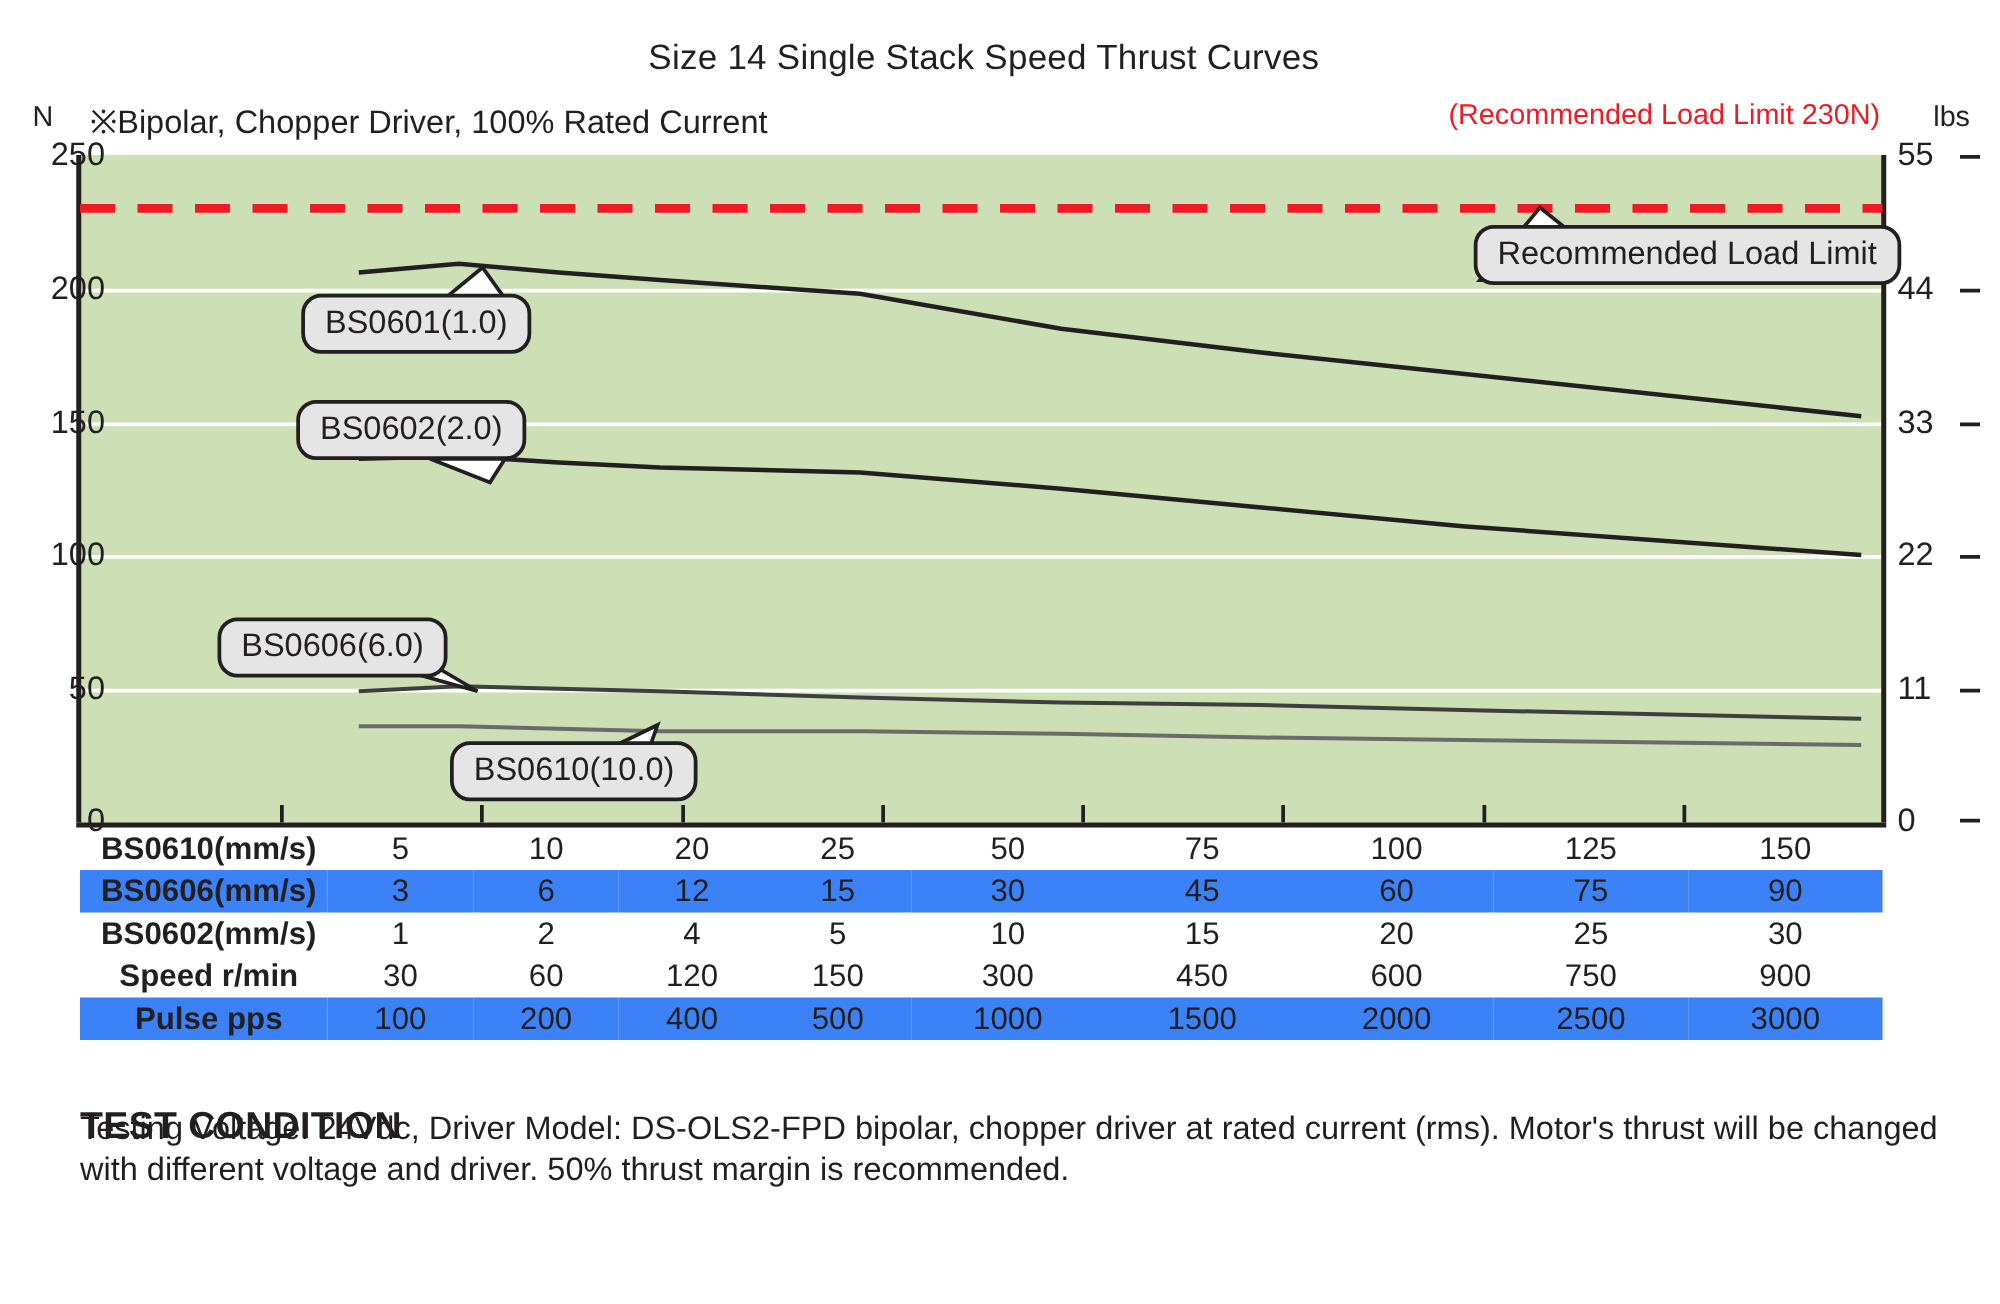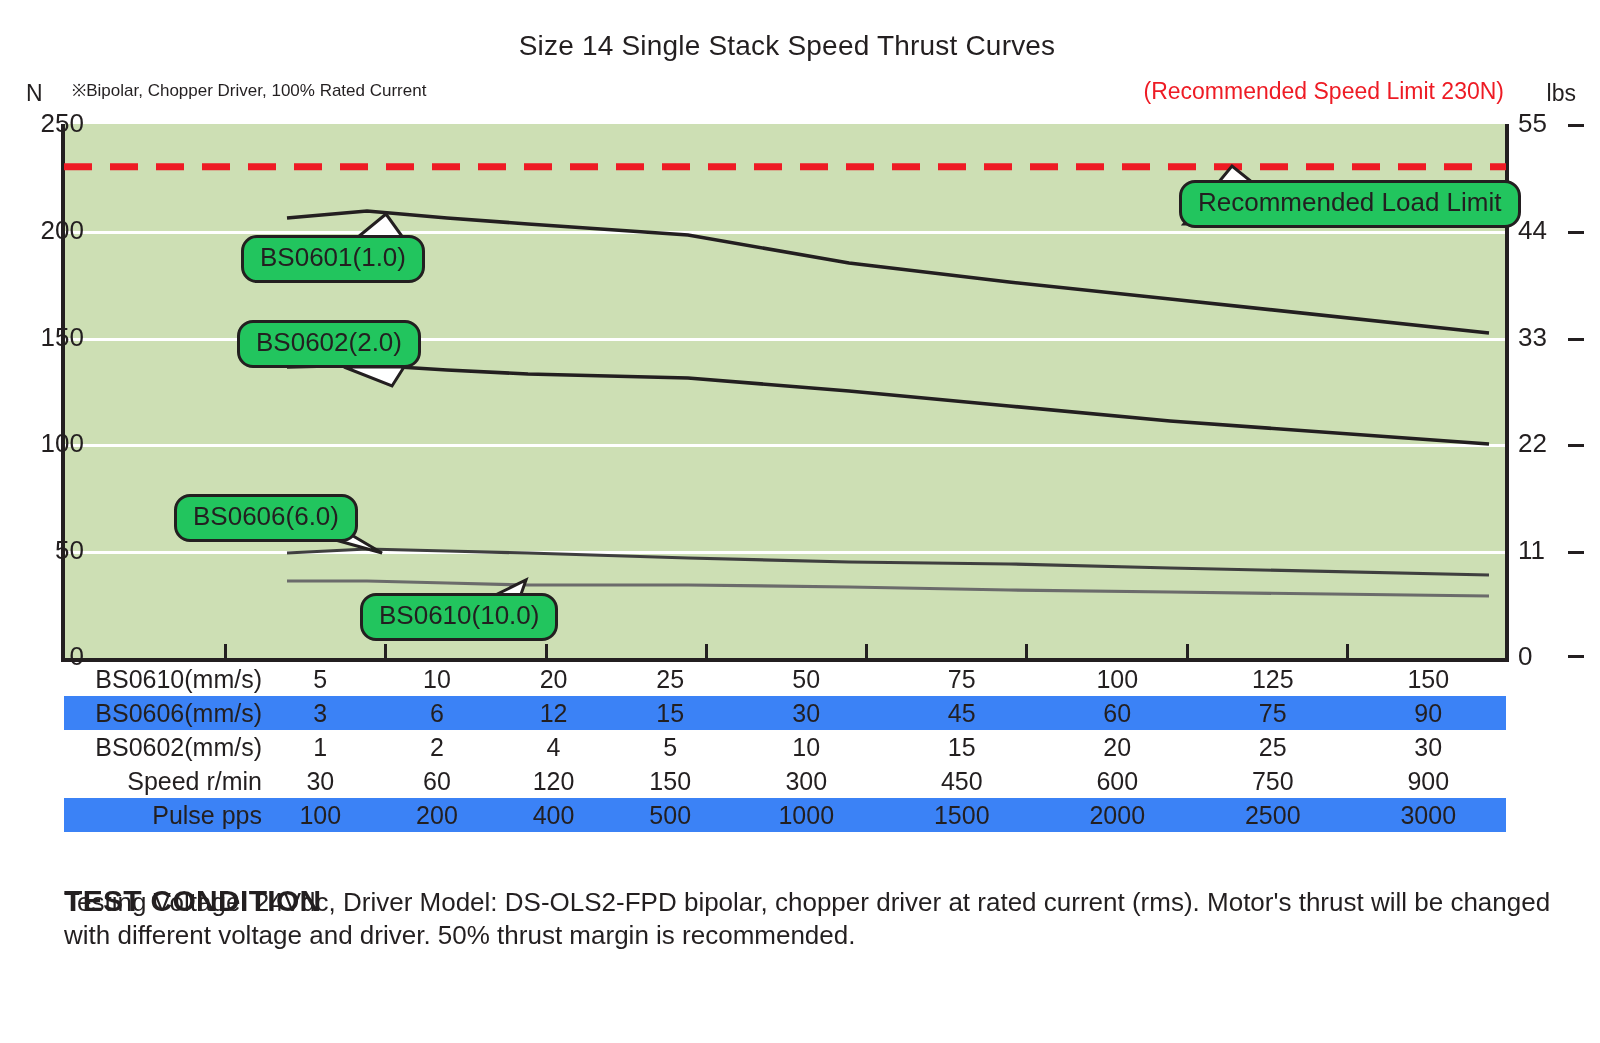--- a/index.html
+++ b/index.html
@@ -12,21 +12,21 @@
     position:relative;
   }
   #page{position:relative;width:1600px;height:1043px;}
 
   
   .chart-title{
     position:absolute;left:0;top:30px;width:1574px;text-align:center;
     font-size:28px;font-weight:400;letter-spacing:.2px;color:#231f20;
   }
   .unit-n{position:absolute;left:26px;top:80px;font-size:23px;}
-  .sub-note{position:absolute;left:72px;top:78px;font-size:17px;white-space:nowrap;}
+  .sub-note{position:absolute;left:72px;top:78px;font-size:26px;white-space:nowrap;}
   .load-note{position:absolute;right:96px;top:78px;font-size:23px;color:#ee1b24;white-space:nowrap;}
   .unit-lbs{position:absolute;right:24px;top:80px;font-size:23px;}
 
   
   .plot-wrap{position:absolute;left:64px;top:124px;width:1442px;height:534px;}
   .plot-bg{position:absolute;inset:0;background:#cddfb4;}
   .axis-left{position:absolute;left:-3px;top:0;width:4px;height:534px;background:#231f20;}
   .axis-right{position:absolute;right:-3px;top:0;width:4px;height:534px;background:#231f20;}
   .axis-bottom{position:absolute;left:-3px;bottom:-4px;width:1448px;height:4px;background:#231f20;}
   .gridline{position:absolute;left:0;width:1442px;height:3px;background:#ffffff;}
@@ -34,45 +34,45 @@
   .ytick-l{position:absolute;right:1516px;font-size:26px;text-align:right;width:80px;}
   .ytick-r{position:absolute;left:1518px;font-size:26px;text-align:left;width:70px;}
   .tickmark-r{position:absolute;left:1504px;width:16px;height:3px;background:#231f20;}
 
   .xtick{position:absolute;bottom:0;width:3px;height:14px;background:#231f20;}
 
   svg.curves{position:absolute;left:0;top:0;width:1442px;height:534px;overflow:visible;}
 
   
   .callout{
-    position:absolute;background:#22c55e;border:3px solid #231f20;border-radius:16px;
+    position:absolute;background:#e5e5e5;border:3px solid #231f20;border-radius:16px;
     font-size:26px;padding:5px 16px 7px 16px;white-space:nowrap;z-index:6;line-height:1.15;
   }
   svg.pointers{position:absolute;left:0;top:0;width:1442px;height:534px;z-index:5;overflow:visible;}
 
   
   .datatable{position:absolute;left:64px;top:662px;width:1442px;border-collapse:collapse;}
   .datatable td{font-size:25px;height:34px;padding:0;color:#231f20;}
-  .datatable .rowlabel{width:190px;padding-left:8px;text-align:right;white-space:nowrap;}
+  .datatable .rowlabel{width:190px;padding-left:8px;text-align:center;white-space:nowrap;font-weight:bold;}
   .datatable .val{text-align:center;}
   .datatable tr.shaded td{background:#3b82f6;}
 
   
   .test-head{position:absolute;left:64px;top:884px;font-size:30px;font-weight:bold;letter-spacing:.3px;}
   .test-body{position:absolute;left:64px;top:886px;width:1510px;font-size:26px;line-height:1.28;}
 </style>
 </head>
 <body>
 
 <div id="page">
 
   <div class="chart-title">Size 14 Single Stack Speed Thrust Curves</div>
   <div class="unit-n">N</div>
   <div class="sub-note">※Bipolar, Chopper Driver, 100% Rated Current</div>
-  <div class="load-note">(Recommended Speed Limit 230N)</div>
+  <div class="load-note">(Recommended Load Limit 230N)</div>
   <div class="unit-lbs">lbs</div>
 
   <div class="plot-wrap">
     <div class="plot-bg"></div>
 
     <div class="gridline" style="top:106.8px"></div>
     <div class="gridline" style="top:213.6px"></div>
     <div class="gridline" style="top:320.4px"></div>
     <div class="gridline" style="top:427.2px"></div>
 

